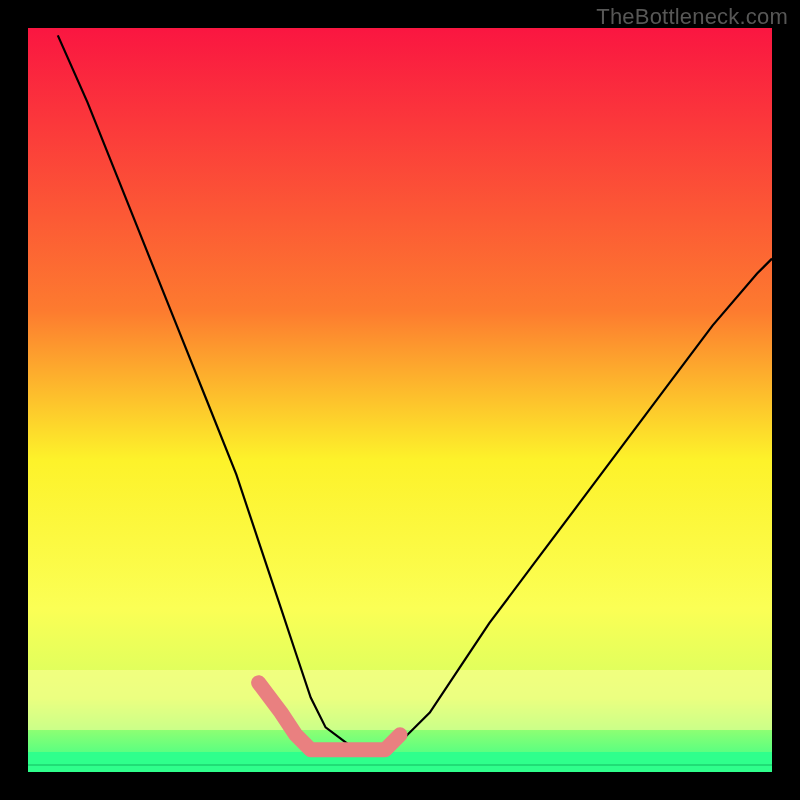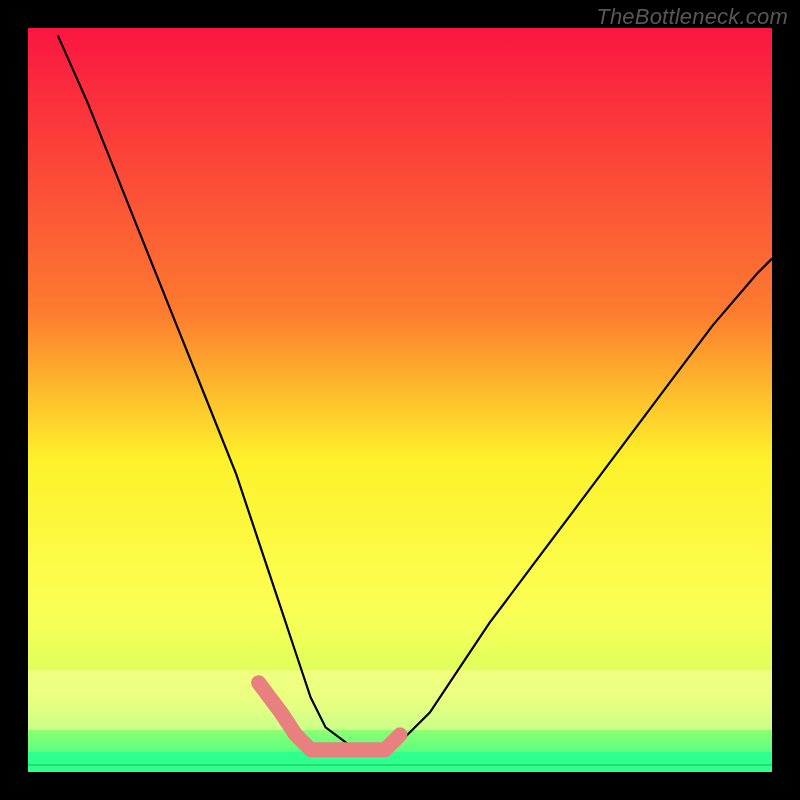--- a/index.html
+++ b/index.html
@@ -19,21 +19,20 @@
   }
   .watermark {
     position: absolute;
     top: 4px;
     right: 12px;
     color: #575756;
     font-size: 22px;
     font-weight: 400;
     letter-spacing: 0.2px;
     z-index: 5;
-    font-style: italic;
   }
   svg {
     position: absolute;
     left: 0;
     top: 0;
   }
 </style>
 </head>
 <body>
 

